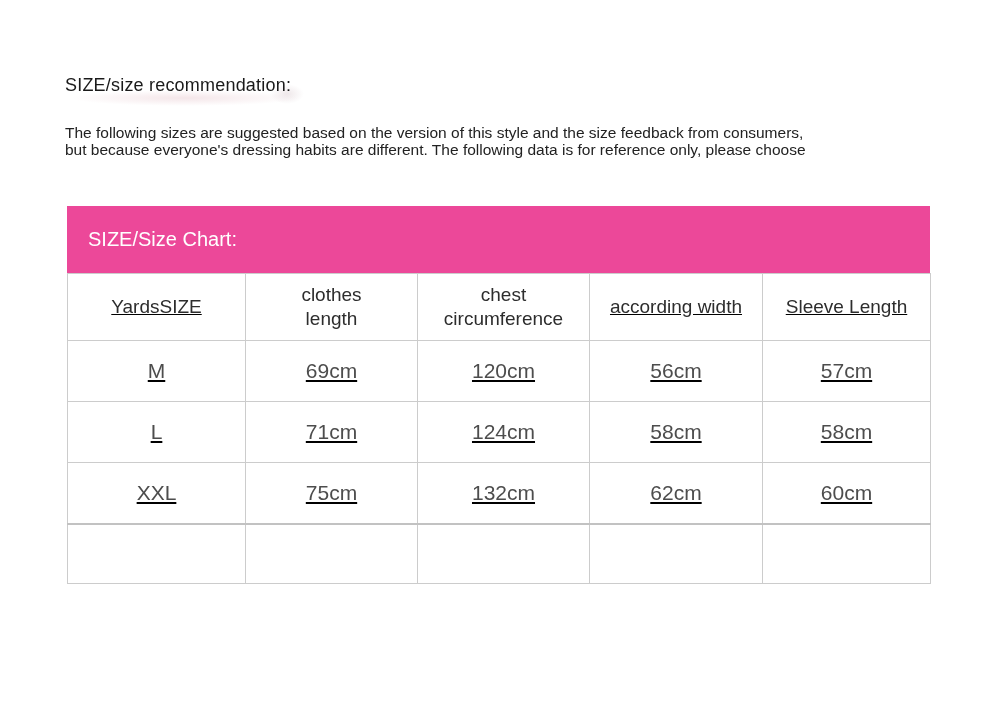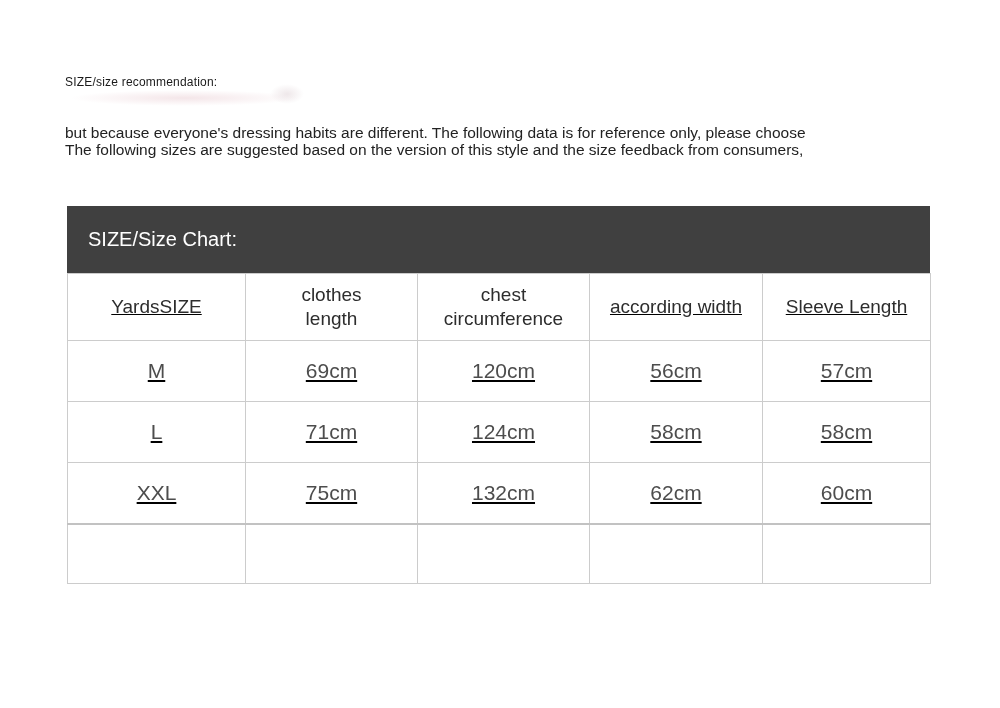--- a/index.html
+++ b/index.html
@@ -9,21 +9,21 @@
     height: 708px;
     background: #ffffff;
     font-family: "Liberation Sans", sans-serif;
     overflow: hidden;
   }
   .section-heading {
     position: absolute;
     left: 65px;
     top: 75px;
     margin: 0;
-    font-size: 12px;
+    font-size: 18px;
     font-weight: 400;
     color: #1a1a1a;
     letter-spacing: 0.2px;
   }
   .smudge {
     position: absolute;
     pointer-events: none;
   }
   .smudge-1 {
     left: 70px; top: 90px; width: 230px; height: 16px;
@@ -45,21 +45,21 @@
   .size-chart {
     position: absolute;
     left: 67px;
     top: 206px;
     width: 863px;
   }
   .chart-title-bar {
     box-sizing: border-box;
     width: 863px;
     height: 67px;
-    background: #404040;
+    background: #ec4899;
     color: #ffffff;
     font-size: 20px;
     display: flex;
     align-items: center;
     padding-left: 21px;
   }
   table.size-table {
     width: 863px;
     border-collapse: collapse;
     table-layout: fixed;
@@ -115,22 +115,22 @@
 <body>
 
 <div class="page">
 
   <div class="smudge smudge-1"></div>
   <div class="smudge smudge-2"></div>
 
   <h2 class="section-heading">SIZE/size recommendation:</h2>
 
   <div class="description">
+    <div>The following sizes are suggested based on the version of this style and the size feedback from consumers,</div>
     <div>but because everyone's dressing habits are different. The following data is for reference only, please choose</div>
-    <div>The following sizes are suggested based on the version of this style and the size feedback from consumers,</div>
   </div>
 
   <div class="size-chart">
     <div class="chart-title-bar">
       <span>SIZE/Size Chart:</span>
     </div>
 
     <table class="size-table">
       <colgroup>
         <col class="c1">

